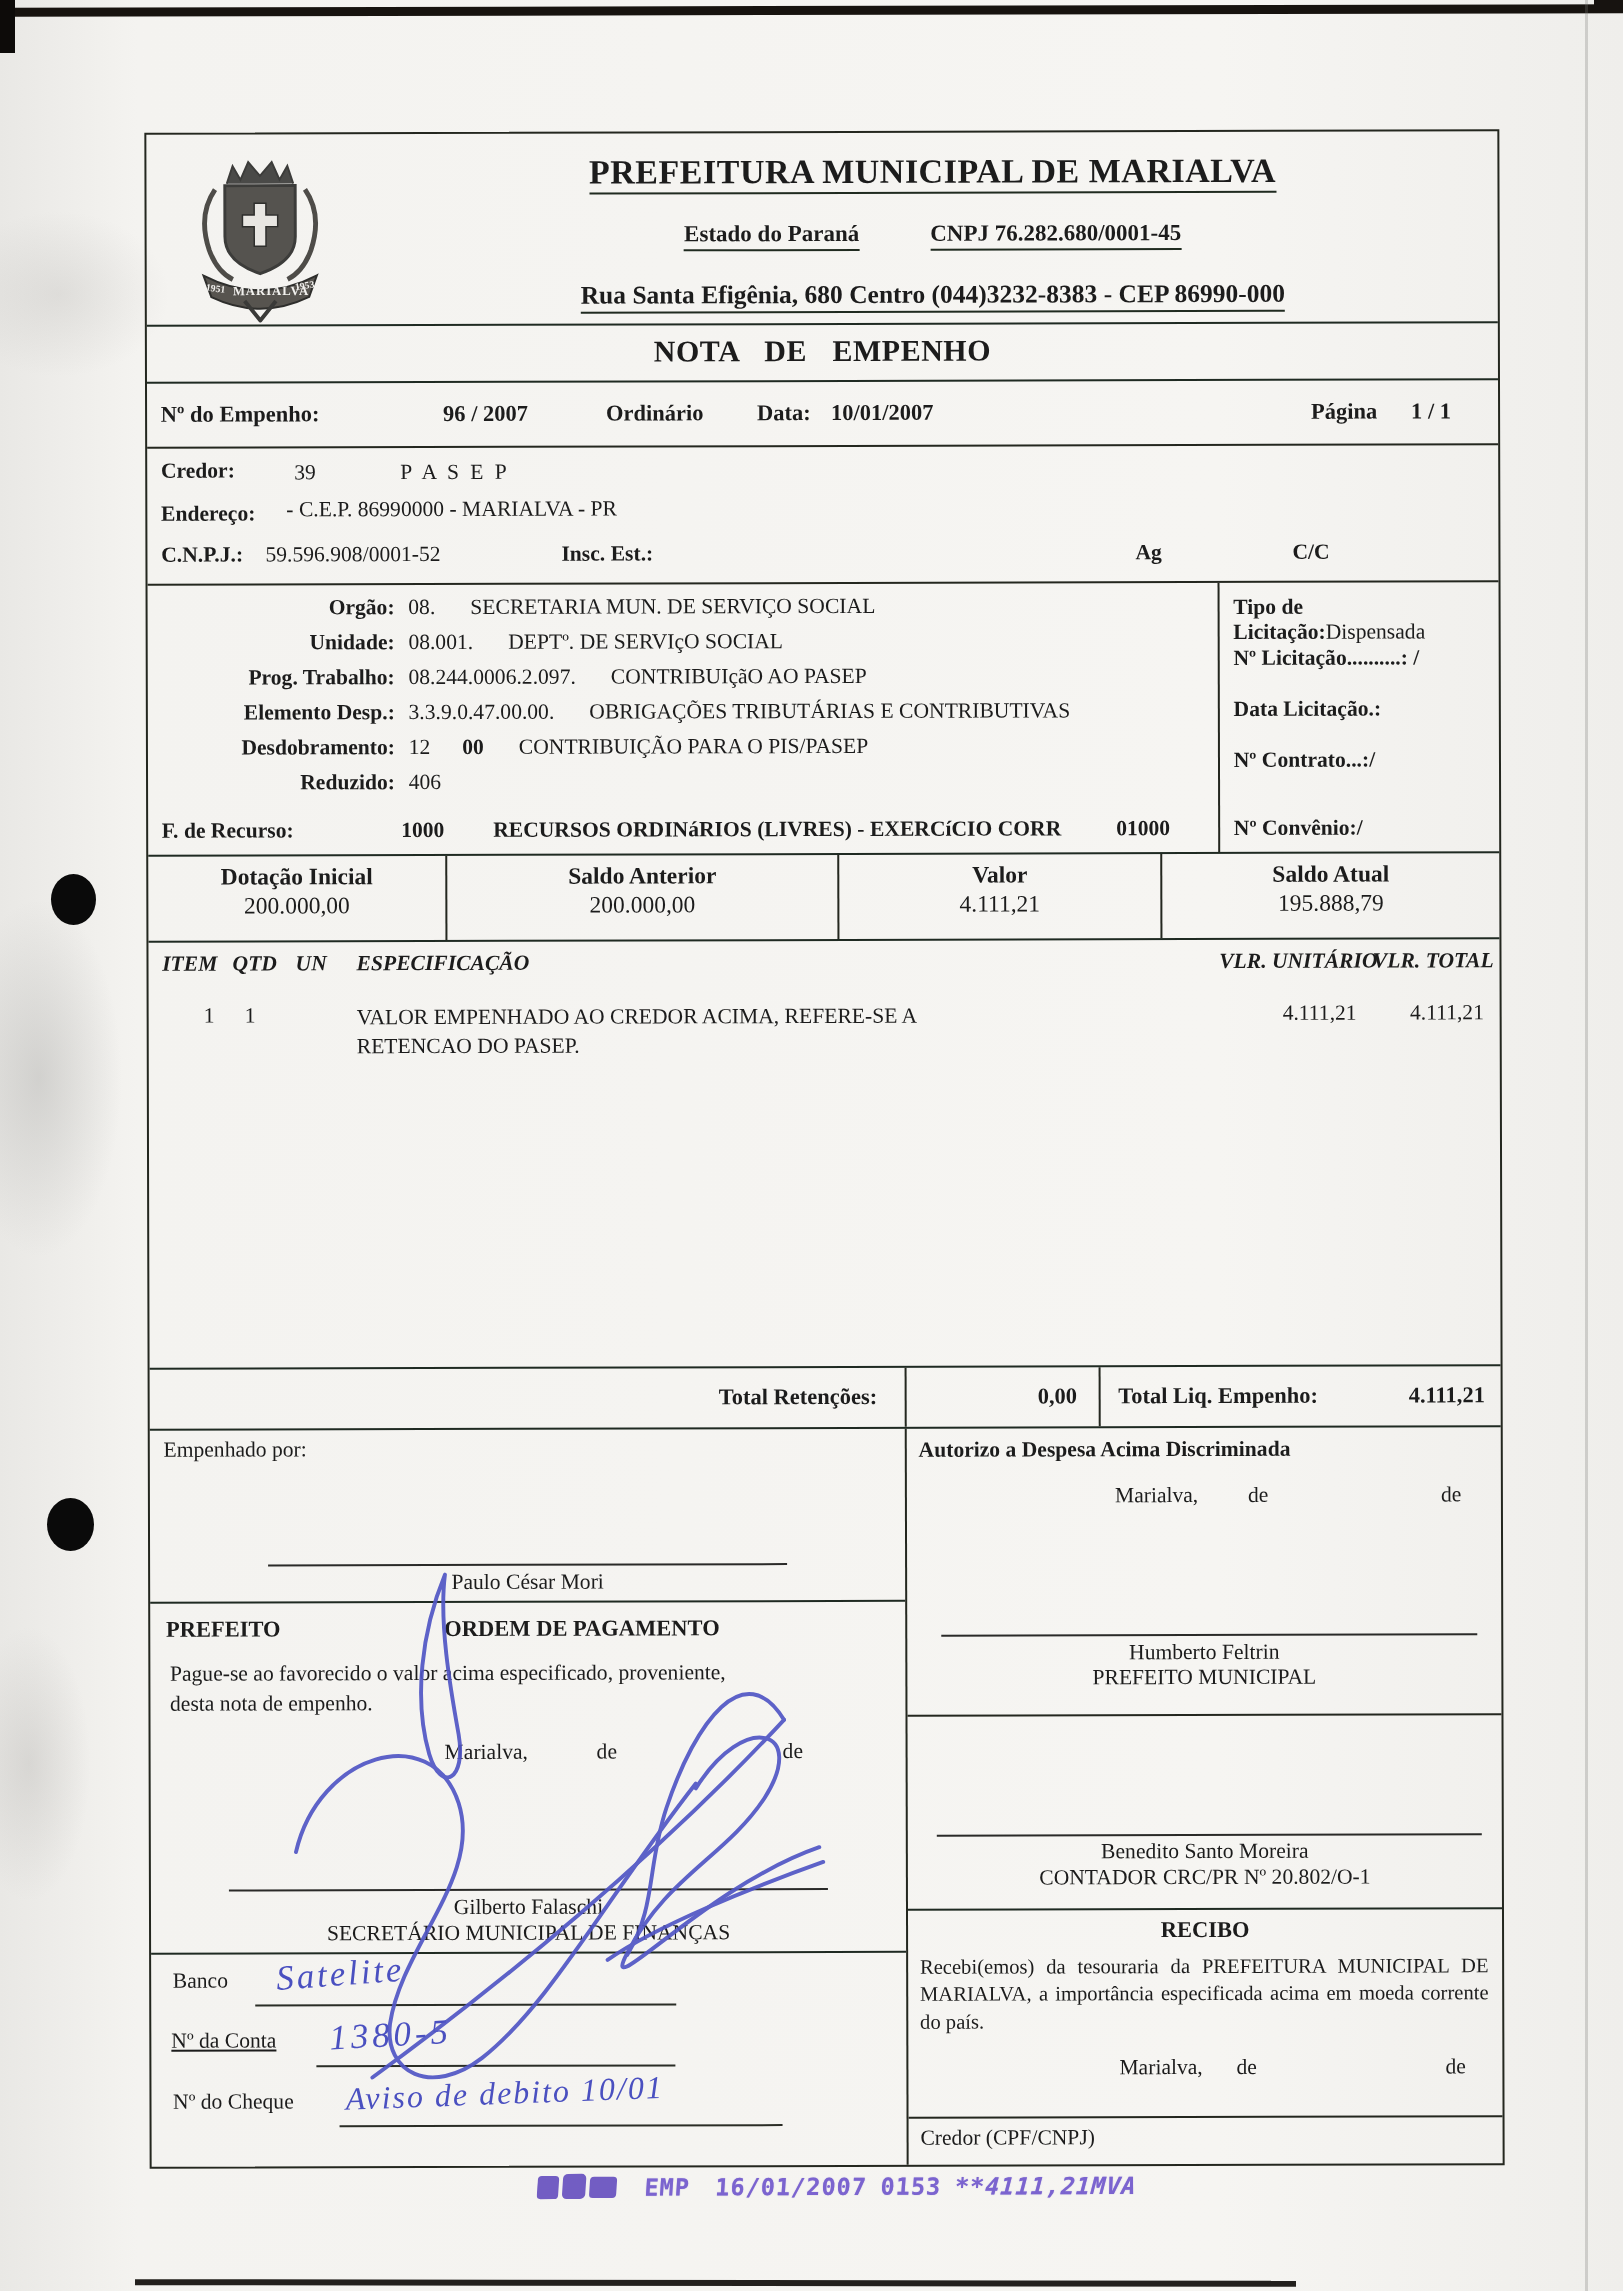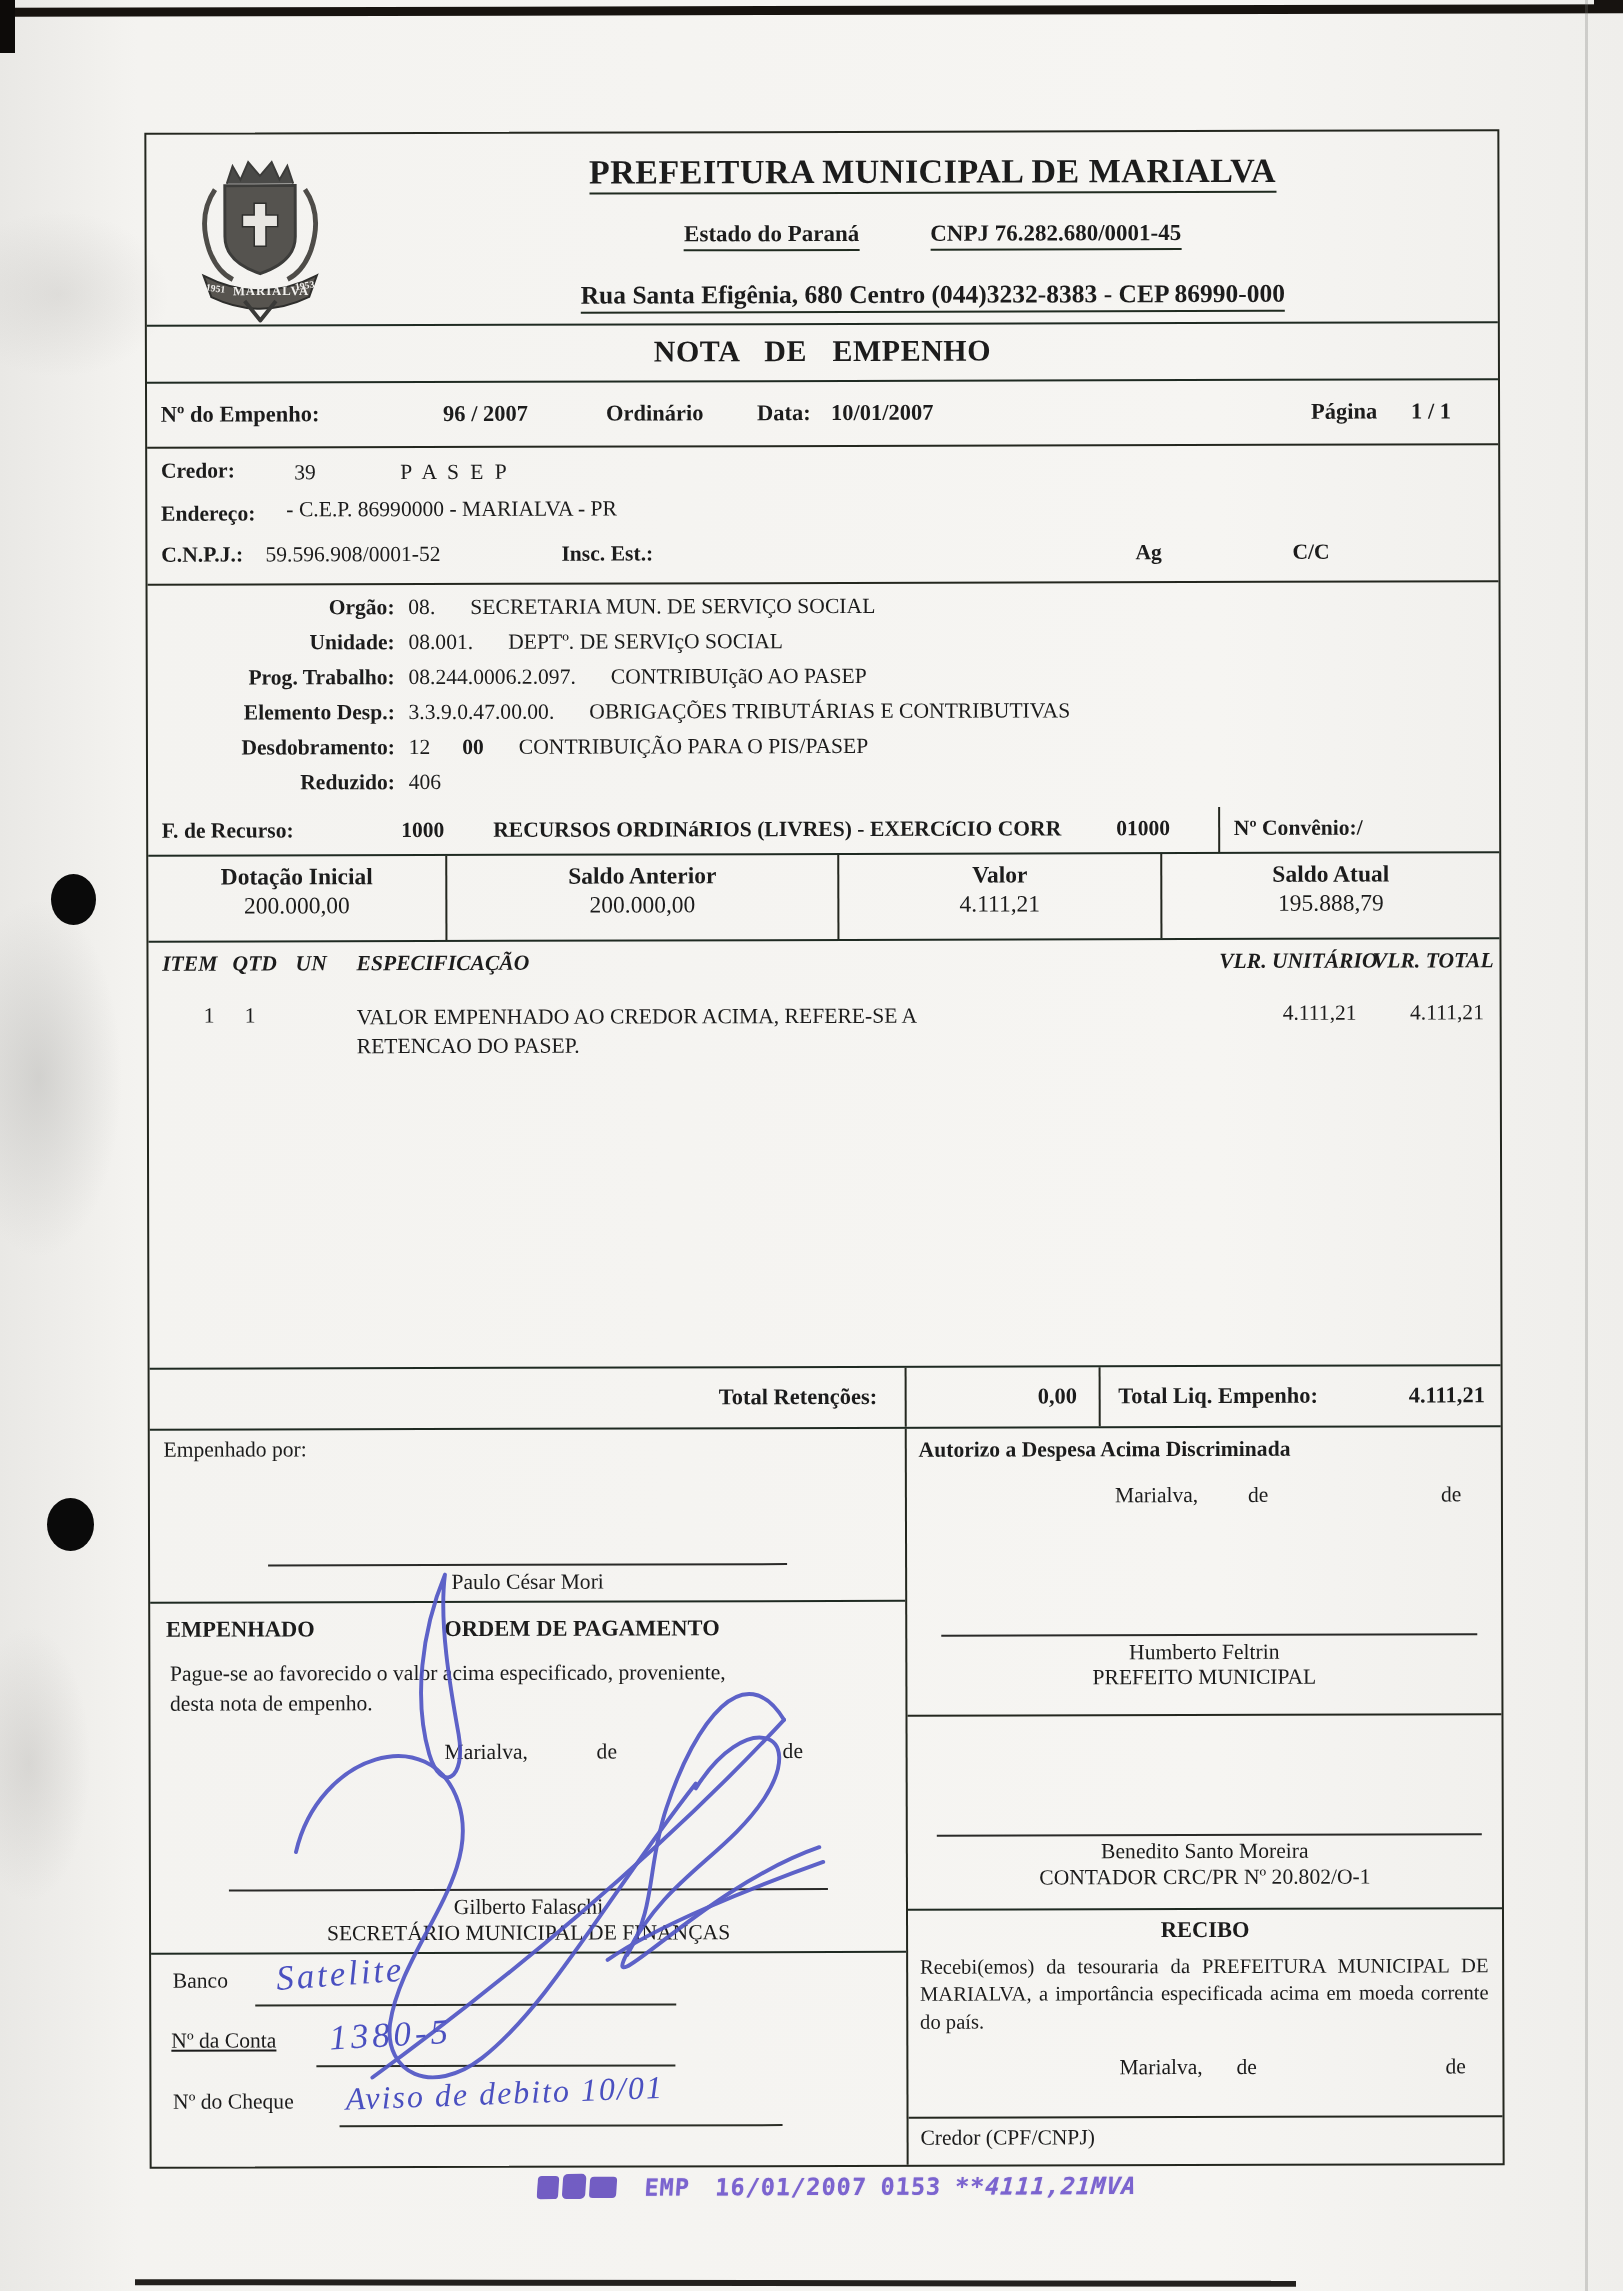--- a/index.html
+++ b/index.html
@@ -204,20 +204,28 @@
           <span class="cl-label">Desdobramento:</span>
           <span class="cl-code">12</span>
           <span class="cl-code2">00</span>
           <span class="cl-desc">CONTRIBUIÇÃO PARA O PIS/PASEP</span>
         </div>
         <div class="cls-row">
           <span class="cl-label">Reduzido:</span>
           <span class="cl-code">406</span>
         </div>
       </div>
+      <div class="cls-right">
+        <div class="lic-row">
+          <span>Tipo de Licitação:</span><span class="val">Dispensada</span>
+        </div>
+        <div class="lic-row">Nº Licitação..........: /</div>
+        <div class="lic-row">Data Licitação.:</div>
+        <div class="lic-row">Nº Contrato...:/</div>
+      </div>
     </div>
 
     <div class="sec-recurso bb3">
       <div class="rc-left">
         <span class="abs" style="left:13.7px;top:9.8px;">F.  de Recurso:</span>
         <span class="abs" style="left:253px;top:9.8px;">1000</span>
         <span class="abs" style="left:345px;top:9.8px;">RECURSOS ORDINáRIOS (LIVRES) - EXERCíCIO CORR</span>
         <span class="abs" style="left:968px;top:9.8px;text-align:center;">01000</span>
       </div>
       <div class="rc-right">Nº Convênio:/</div>
@@ -269,21 +277,21 @@
     <div class="sec-bottom">
 
       <div class="bot-left">
         <div class="empenhado-box bb3">
           <span class="abs" style="left:13.7px;top:7.8px;">Empenhado por:</span>
           <div class="abs sigline" style="left:118px;right:118px;bottom:35px;"></div>
           <div class="abs cname" style="left:0;right:0;bottom:5.9px;">Paulo César Mori</div>
         </div>
 
         <div class="pagamento-box">
-          <span class="abs bold" style="left:15.7px;top:13.7px;font-size:22.5px;">EMPENHADO</span>
+          <span class="abs bold" style="left:15.7px;top:13.7px;font-size:22.5px;">PREFEITO</span>
           <span class="abs bold" style="left:294px;top:13.7px;font-size:22.5px;">ORDEM DE PAGAMENTO</span>
           <div class="abs pg-text" style="left:19.6px;top:55px;width:598px;">Pague-se ao favorecido o valor acima especificado, proveniente, desta nota de empenho.</div>
           <span class="abs" style="left:294px;top:137px;">Marialva,</span>
           <span class="abs" style="left:446px;top:137px;">de</span>
           <span class="abs" style="left:632px;top:137px;">de</span>
           <div class="abs sigline" style="left:78px;right:78px;top:286px;"></div>
           <div class="abs cname" style="left:0;right:0;top:292px;">Gilberto Falaschi</div>
           <div class="abs cname" style="left:0;right:0;top:318px;">SECRETÁRIO MUNICIPAL DE FINANÇAS</div>
           <div class="abs" style="left:0;right:0;top:349px;border-top:2.9px solid #1f2a22;"></div>
 

